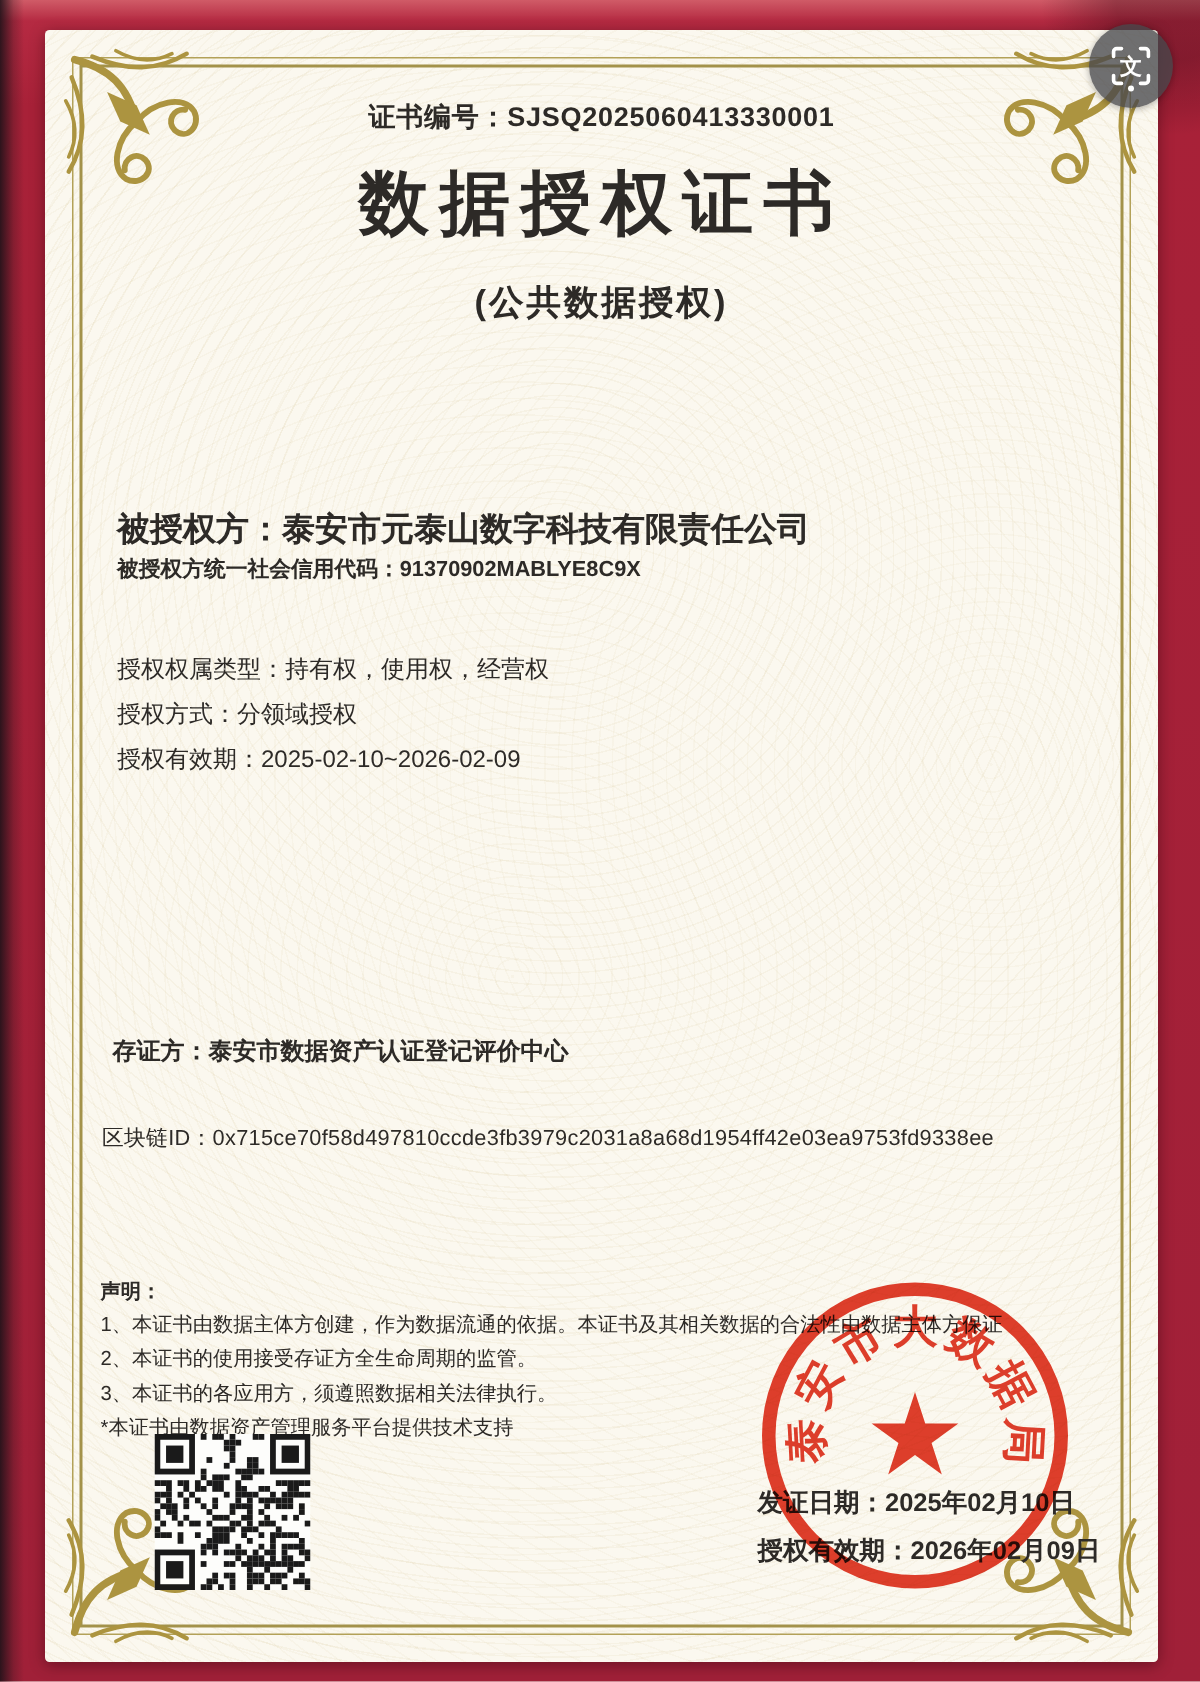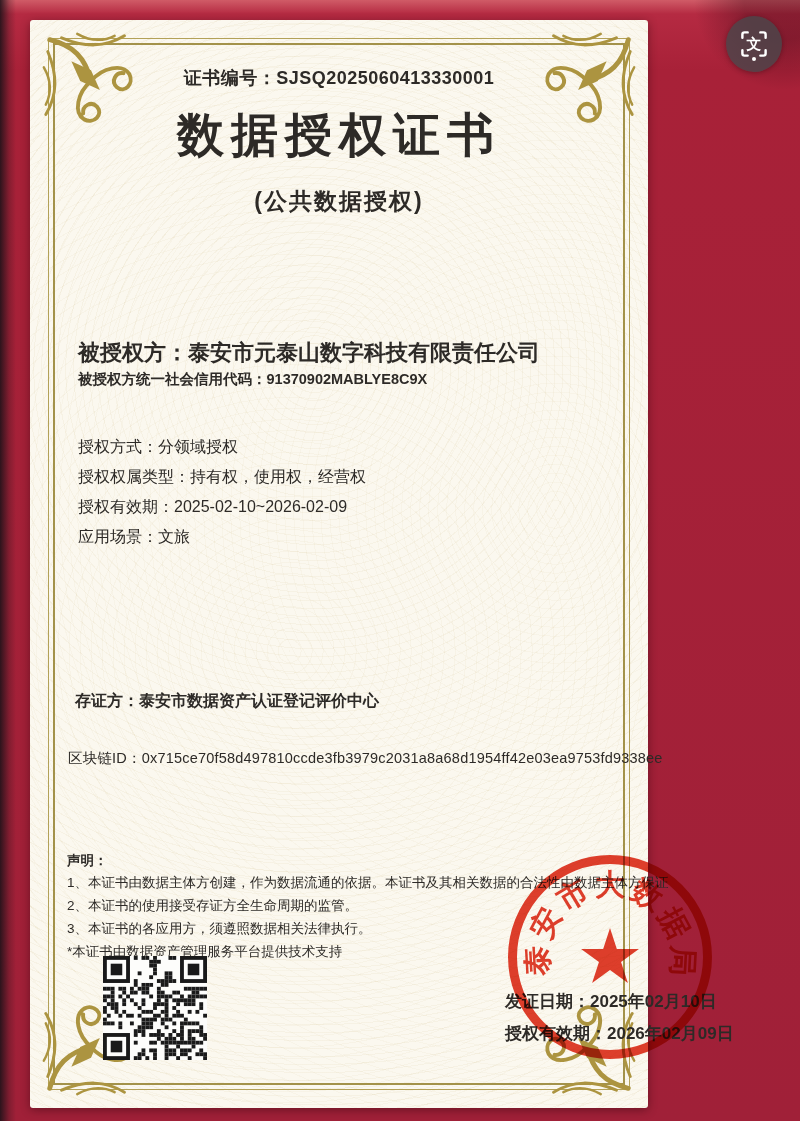--- a/index.html
+++ b/index.html
@@ -8,21 +8,21 @@
     font-family:"Liberation Sans","DejaVu Sans",sans-serif;
     background:
       radial-gradient(circle at 98% 0%, rgba(60,8,20,.38) 0 40px, rgba(60,8,20,0) 90px),
       linear-gradient(90deg, rgba(28,18,24,.88) 0, rgba(28,18,24,.25) 9px, rgba(28,18,24,0) 16px),
       linear-gradient(180deg,#d05b67 0,#b52a42 14px,#a82138 70px,#a02038 100%);
     position:relative;
   }
 
   
   .paper {
-    position:absolute; left:30px; top:20px; width:618px; height:1088px;
+    position:absolute; left:30px; top:20px; width:742px; height:1088px;
     background-color:#fbf8ef;
     background-image:
       repeating-radial-gradient(circle at 46% 32%, rgba(205,185,130,.10) 0 1px, rgba(0,0,0,0) 1px 8px),
       repeating-radial-gradient(circle at 42% 58%, rgba(205,185,130,.08) 0 1px, rgba(0,0,0,0) 1px 11px),
       repeating-radial-gradient(circle at 85% 45%, rgba(205,185,130,.07) 0 1px, rgba(0,0,0,0) 1px 9px);
     border-radius:3px;
     box-shadow:0 2px 10px rgba(40,5,12,.45);
     color:#2d2a27;
   }
 
@@ -144,24 +144,23 @@
   <div class="center subtitle">(公共数据授权)</div>
 
   <div class="line grantee">
     <span>被授权方：</span><span>泰安市元泰山数字科技有限责任公司</span>
   </div>
   <div class="line credit">
     <span>被授权方统一社会信用代码：</span><span>91370902MABLYE8C9X</span>
   </div>
 
   <div class="details">
+    <div><span>授权权属类型：</span><span>持有权，使用权，经营权</span></div>
     <div><span>授权方式：</span><span>分领域授权</span></div>
-    <div><span>授权权属类型：</span><span>持有权，使用权，经营权</span></div>
     <div><span>授权有效期：</span><span>2025-02-10~2026-02-09</span></div>
-    <div><span>应用场景：</span><span>文旅</span></div>
   </div>
 
   <div class="line custodian">
     <span>存证方：</span><span>泰安市数据资产认证登记评价中心</span>
   </div>
   <div class="line blockchain">
     <span>区块链ID：</span><span>0x715ce70f58d497810ccde3fb3979c2031a8a68d1954ff42e03ea9753fd9338ee</span>
   </div>
 
   <div class="declaration">

